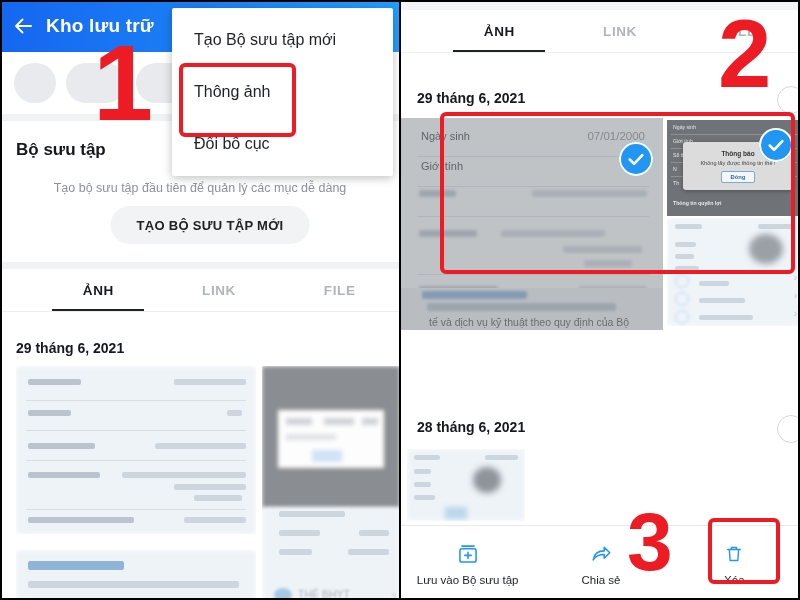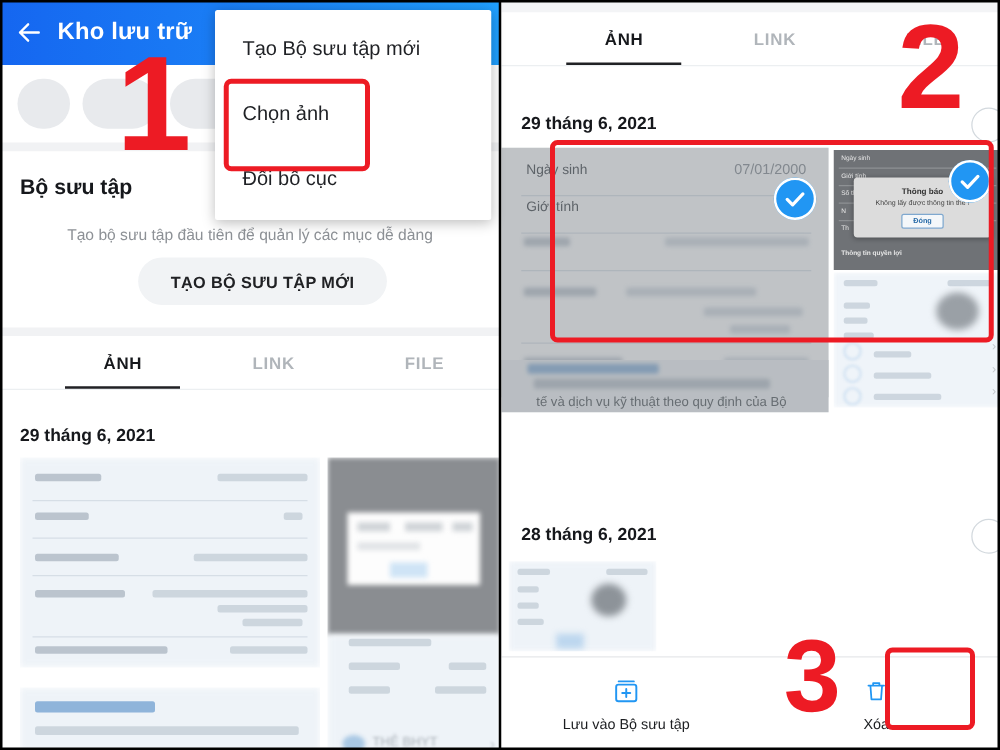--- a/index.html
+++ b/index.html
@@ -181,21 +181,21 @@
       <div class="ln lt" style="right:8%;top:70%;width:22%;height:6px;"></div>
       <div class="ln lt" style="left:12%;top:78%;width:24%;height:6px;"></div>
       <div class="ln lt" style="right:8%;top:78%;width:30%;height:6px;"></div>
       <div style="position:absolute;left:12px;top:222px;width:18px;height:14px;border-radius:50%;background:#a9c8e4;filter:blur(1.6px);"></div>
       <span class="flowtext" style="left:36px;top:222px;color:#aab1b8;filter:blur(1.1px);">THẺ BHYT</span>
       <span style="position:absolute;right:4px;top:222px;color:#c3c8cd;font-size:12px;filter:blur(.9px);">›</span>
     </div>
 
     <div class="menu">
       <div class="menu-item">Tạo Bộ sưu tập mới</div>
-      <div class="menu-item">Chọn ảnh</div>
+      <div class="menu-item">Thông ảnh</div>
       <div class="menu-item">Đổi bố cục</div>
     </div>
 
   </div>
 
   <div class="pane right">
 
     <div class="topstrip"></div>
 
     <div class="rtabs">
@@ -302,20 +302,28 @@
           <svg width="22" height="22" viewBox="0 0 24 24">
             <rect x="3.2" y="6.2" width="17.6" height="14.6" rx="2" fill="none" stroke="#2196f3" stroke-width="1.7"></rect>
             <path d="M5.4 3.4h13.2" stroke="#2196f3" stroke-width="1.7" stroke-linecap="round"></path>
             <path d="M12 10v7M8.5 13.5h7" stroke="#2196f3" stroke-width="1.7" stroke-linecap="round"></path>
           </svg>
         </span>
         <span class="act-label">Lưu vào Bộ sưu tập</span>
       </div>
       <div class="act">
         <span>
+          <svg width="24" height="22" viewBox="0 0 24 24">
+            <path d="M3.5 18.5C4.6 10.8 9.6 8.6 15.5 8.6V4.6L21.5 10.6L15.5 16.6V12.6C10 12.6 6.2 14 3.5 18.5z" fill="none" stroke="#2196f3" stroke-width="1.7" stroke-linejoin="round" stroke-linecap="round"></path>
+          </svg>
+        </span>
+        <span class="act-label">Chia sẻ</span>
+      </div>
+      <div class="act">
+        <span>
           <svg width="20" height="22" viewBox="0 0 24 24">
             <path d="M4.5 6.5h15" stroke="#2196f3" stroke-width="1.7" stroke-linecap="round"></path>
             <path d="M9 6.5V4.2h6v2.3" fill="none" stroke="#2196f3" stroke-width="1.7" stroke-linejoin="round"></path>
             <path d="M6.4 6.5l1 13.3h9.2l1-13.3" fill="none" stroke="#2196f3" stroke-width="1.7" stroke-linejoin="round"></path>
           </svg>
         </span>
         <span class="act-label">Xóa</span>
       </div>
     </div>
 

